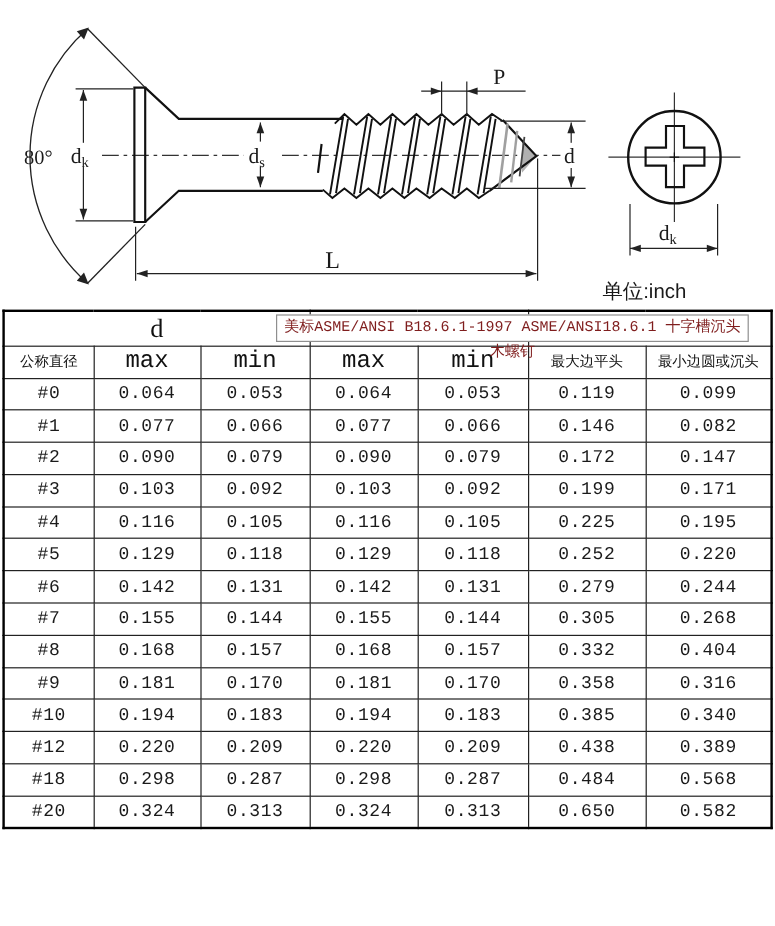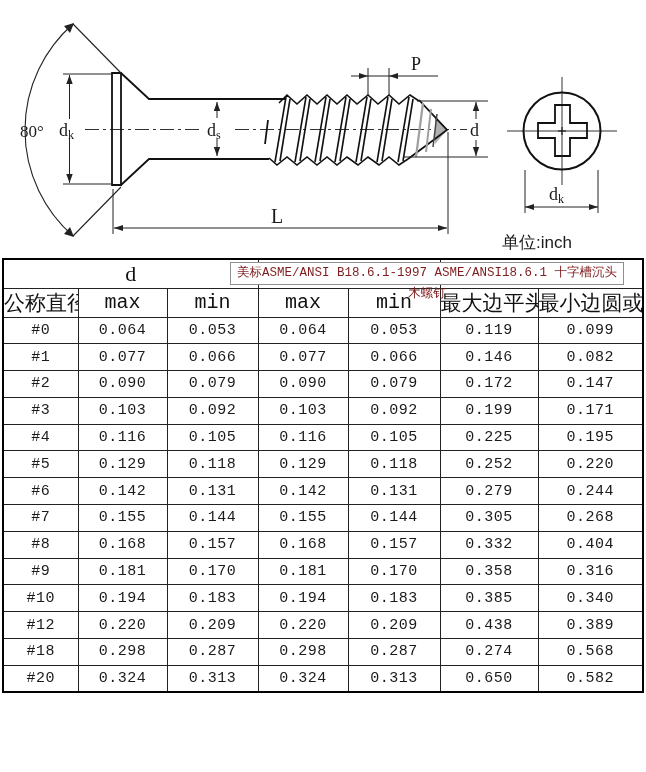--- a/index.html
+++ b/index.html
@@ -11,21 +11,21 @@
 
   #table-wrap{position:absolute;left:2px;top:258px;width:642px;}
   table.spec{border-collapse:collapse;table-layout:fixed;width:641px;
              border:2px solid #000;}
   table.spec td{border:1px solid #222;text-align:center;vertical-align:middle;
                 padding:0;overflow:hidden;white-space:nowrap;}
   tr.hrow1{height:29px;}
   tr.hrow2{height:27px;}
   tr.drow{height:26.8px;}
   td.d-group{font-family:"Liberation Serif","DejaVu Serif",serif;font-size:22px;}
-  td.c-cjk{font-size:21px;font-family:"Liberation Sans","DejaVu Sans",sans-serif;}
+  td.c-cjk{font-size:12px;font-family:"Liberation Sans","DejaVu Sans",sans-serif;}
   td.c-mm{font-family:"Liberation Mono","DejaVu Sans Mono",monospace;font-size:20px;}
   .c-size,.c-val{font-family:"Liberation Mono","DejaVu Sans Mono",monospace;
                  font-size:15px;letter-spacing:0.5px;color:#1a1a1a;}
   #std-note{position:absolute;left:228px;top:4px;width:392px;height:21px;
             background:#fff;border:1px solid #8f8f8f;z-index:5;
             font-size:12.5px;line-height:21px;text-align:center;color:#7f1d1d;
             font-family:Liberation Mono, monospace;}
 </style>
 </head>
 <body>
@@ -289,21 +289,21 @@
             <td class="c-val">0.209</td>
             <td class="c-val">0.438</td>
             <td class="c-val">0.389</td>
           </tr>
           <tr class="drow">
             <td class="c-size">#18</td>
             <td class="c-val">0.298</td>
             <td class="c-val">0.287</td>
             <td class="c-val">0.298</td>
             <td class="c-val">0.287</td>
-            <td class="c-val">0.274</td>
+            <td class="c-val">0.484</td>
             <td class="c-val">0.568</td>
           </tr>
           <tr class="drow">
             <td class="c-size">#20</td>
             <td class="c-val">0.324</td>
             <td class="c-val">0.313</td>
             <td class="c-val">0.324</td>
             <td class="c-val">0.313</td>
             <td class="c-val">0.650</td>
             <td class="c-val">0.582</td>

